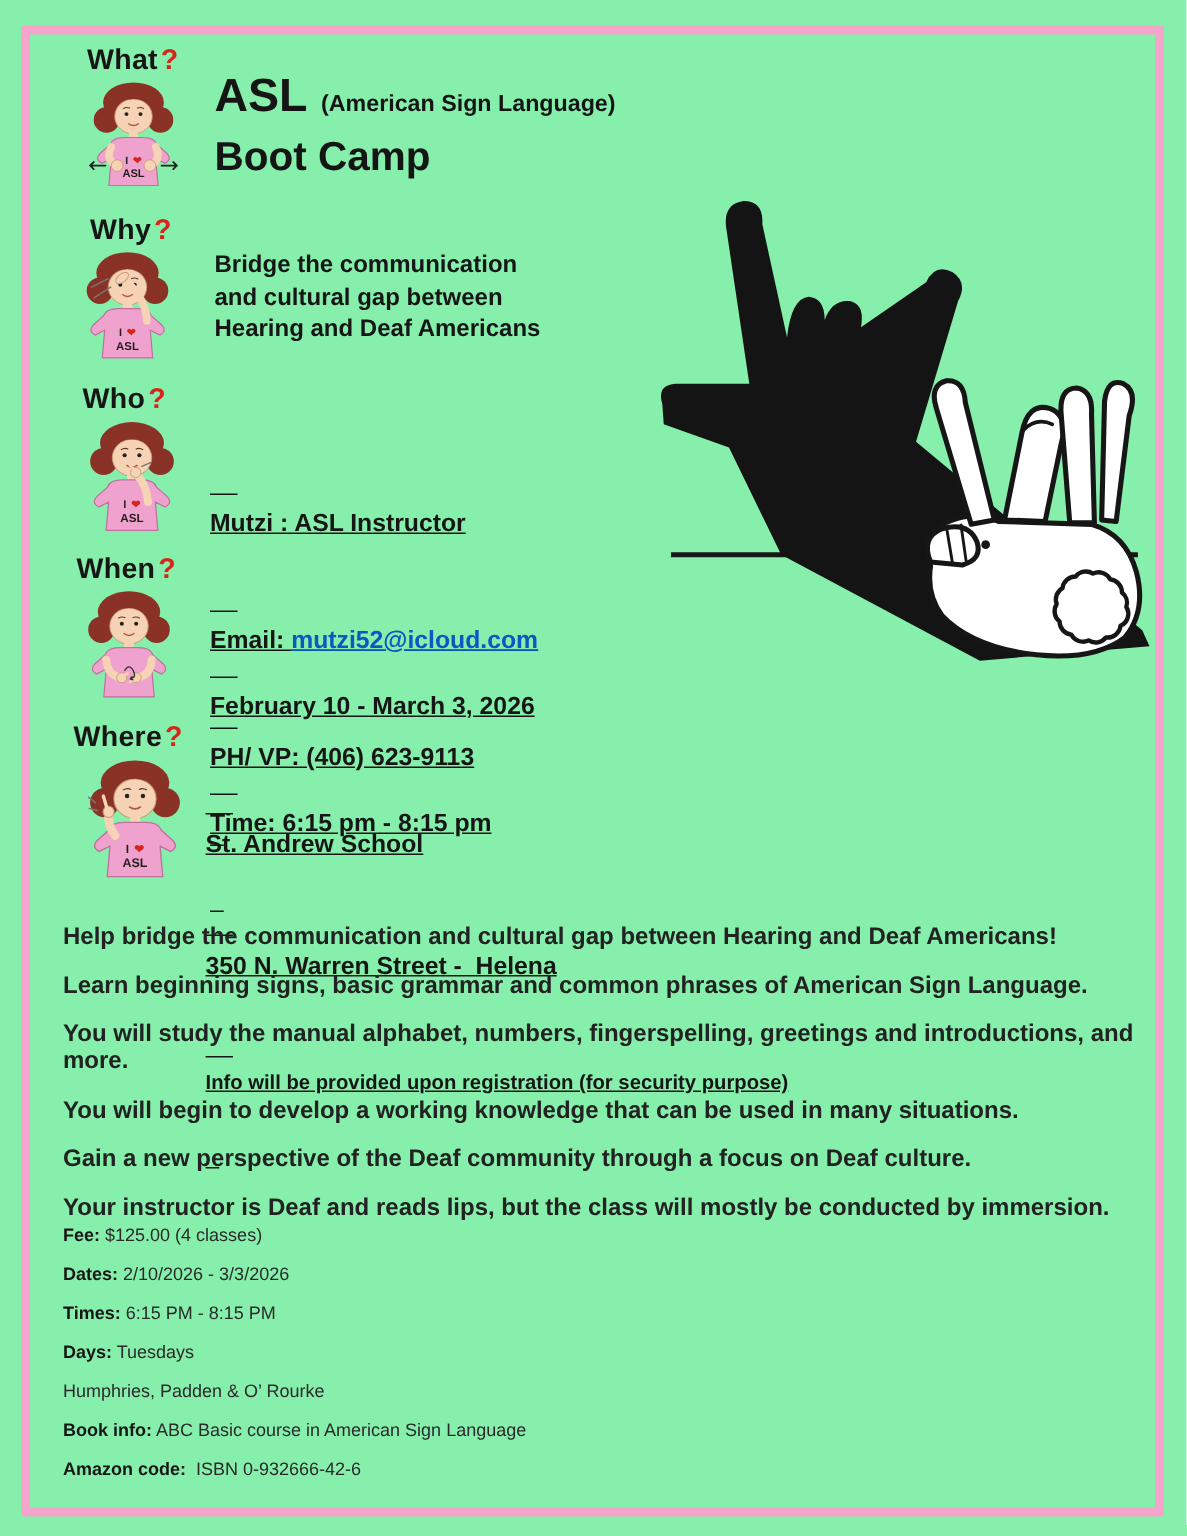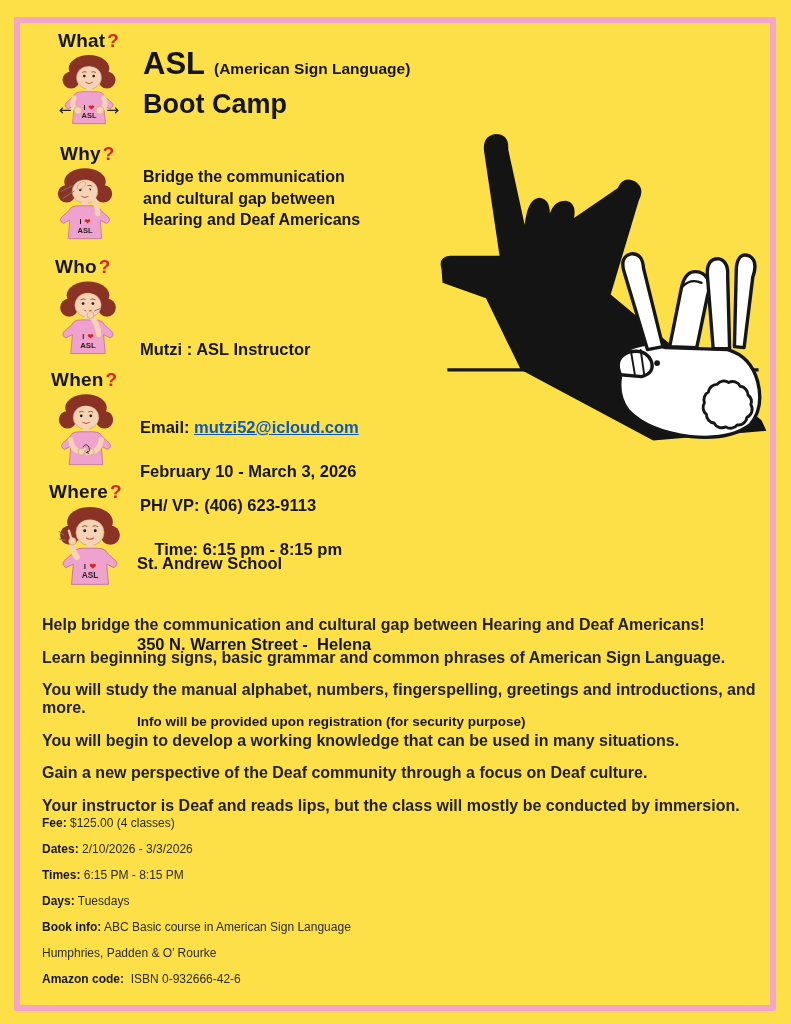--- a/index.html
+++ b/index.html
@@ -1,31 +1,31 @@
 <!DOCTYPE html>
 <html><head>
 <meta charset="utf-8">
 <style>
   html,body{margin:0;padding:0;background:#fff;}
-  .page{position:relative;width:791px;height:1024px;background:#fde047;overflow:hidden;
+  .page{position:relative;width:791px;height:1024px;background:#86efac;overflow:hidden;
         font-family:"Liberation Sans",sans-serif;color:#1b1b1b;}
   .frame{position:absolute;left:14px;top:17px;right:15px;bottom:13px;
          border:6px solid #f5a4cb;border-radius:2px;pointer-events:none;}
   .qlabel{position:absolute;font-size:19px;font-weight:700;color:#161616;letter-spacing:.2px;}
   .qmark{color:#d8251b;margin-left:2px;font-weight:700;}
   .fig{position:absolute;}
   .title-block{position:absolute;left:143px;top:46px;}
   .title-line{white-space:nowrap;}
   .title-asl{font-size:31px;font-weight:700;color:#151515;}
   .title-paren{font-size:15.5px;font-weight:700;color:#151515;margin-left:9px;}
   .title-boot{font-size:27px;font-weight:700;color:#151515;margin-top:7px;}
   .why-text{position:absolute;left:143px;top:166px;font-size:16px;font-weight:700;
             line-height:21.5px;color:#161616;}
   .info-lines{position:absolute;font-size:16.5px;font-weight:700;line-height:26px;
-              color:#161616;white-space:pre-wrap;}
+              color:#161616;white-space:pre-wrap;text-decoration:underline;}
   .email{color:#0a58c0;text-decoration:underline;font-weight:700;cursor:pointer;}
   .where-note{font-size:13.5px;font-weight:700;line-height:20px;}
   .body-copy{position:absolute;left:42px;top:616px;width:716px;font-size:16px;
              color:#222;font-weight:400;}
   .body-copy p{margin:0 0 14.5px 0;line-height:18px;font-weight:bold;}
   .details{position:absolute;left:42px;top:810px;font-size:12px;color:#2a2a2a;}
   .detail-line{line-height:26px;white-space:pre-wrap;}
   .detail-line b{color:#161616;}
   .illustration{position:absolute;left:428px;top:112px;width:348px;height:334px;}
   svg.defs{position:absolute;width:0;height:0;}
@@ -117,21 +117,21 @@
     <span>When</span><span class="qmark">?</span>
   </div>
   <svg class="fig" style="left:36px;top:387px;width:100px;height:80px;" viewBox="0 0 100 100">
     <use href="#fig-base"></use>
     <path d="M31,66 Q32,79 43,81 M69,66 Q68,79 57,81" stroke="#f6d3b4" stroke-width="6.5" stroke-linecap="round" fill="none"></path>
     <circle cx="44" cy="81" r="4.2" fill="#f6d3b4" stroke="#c99b77" stroke-width="0.8"></circle>
     <circle cx="56" cy="81" r="4.2" fill="#f6d3b4" stroke="#c99b77" stroke-width="0.8"></circle>
     <path d="M44,80 L49,77.5 M56,82 L51,84.5" stroke="#f6d3b4" stroke-width="2.2" stroke-linecap="round"></path>
     <path d="M46.5,75 q3.5,-6 7,0 q3,5.5 -1.5,6.5 M51,82 l1.6,-1.8 M51,82 l2.2,0.8" stroke="#333" stroke-width="1.2" fill="none" stroke-linecap="round"></path>
   </svg>
-  <div class="info-lines" style="left:140px;top:406px;text-align:center;">
+  <div class="info-lines" style="left:140px;top:406px;">
     <div>February 10 - March 3, 2026</div>
     <div>Time: 6:15 pm - 8:15 pm</div>
   </div>
 
   <div class="qlabel" style="left:49px;top:481px;">
     <span>Where</span><span class="qmark">?</span>
   </div>
   <svg class="fig" style="left:42px;top:499px;width:96px;height:88px;" viewBox="0 0 100 100">
     <use href="#fig-base"></use>
       <use href="#fig-shirt-text"></use>
@@ -177,17 +177,17 @@
     <p>You will begin to develop a working knowledge that can be used in many situations.</p>
     <p>Gain a new perspective of the Deaf community through a focus on Deaf culture.</p>
     <p>Your instructor is Deaf and reads lips, but the class will mostly be conducted by immersion.</p>
   </div>
 
   <div class="details">
     <div class="detail-line"><b>Fee:</b><span> $125.00 (4 classes)</span></div>
     <div class="detail-line"><b>Dates:</b><span> 2/10/2026 - 3/3/2026</span></div>
     <div class="detail-line"><b>Times:</b><span> 6:15 PM - 8:15 PM</span></div>
     <div class="detail-line"><b>Days:</b><span> Tuesdays</span></div>
+    <div class="detail-line"><span>Humphries, Padden &amp; O’ Rourke</span></div>
     <div class="detail-line"><b>Book info:</b><span> ABC Basic course in American Sign Language</span></div>
-    <div class="detail-line"><span>Humphries, Padden &amp; O’ Rourke</span></div>
     <div class="detail-line"><b>Amazon code:</b><span>  ISBN 0-932666-42-6</span></div>
   </div>
 </div>
 
 </body></html>

